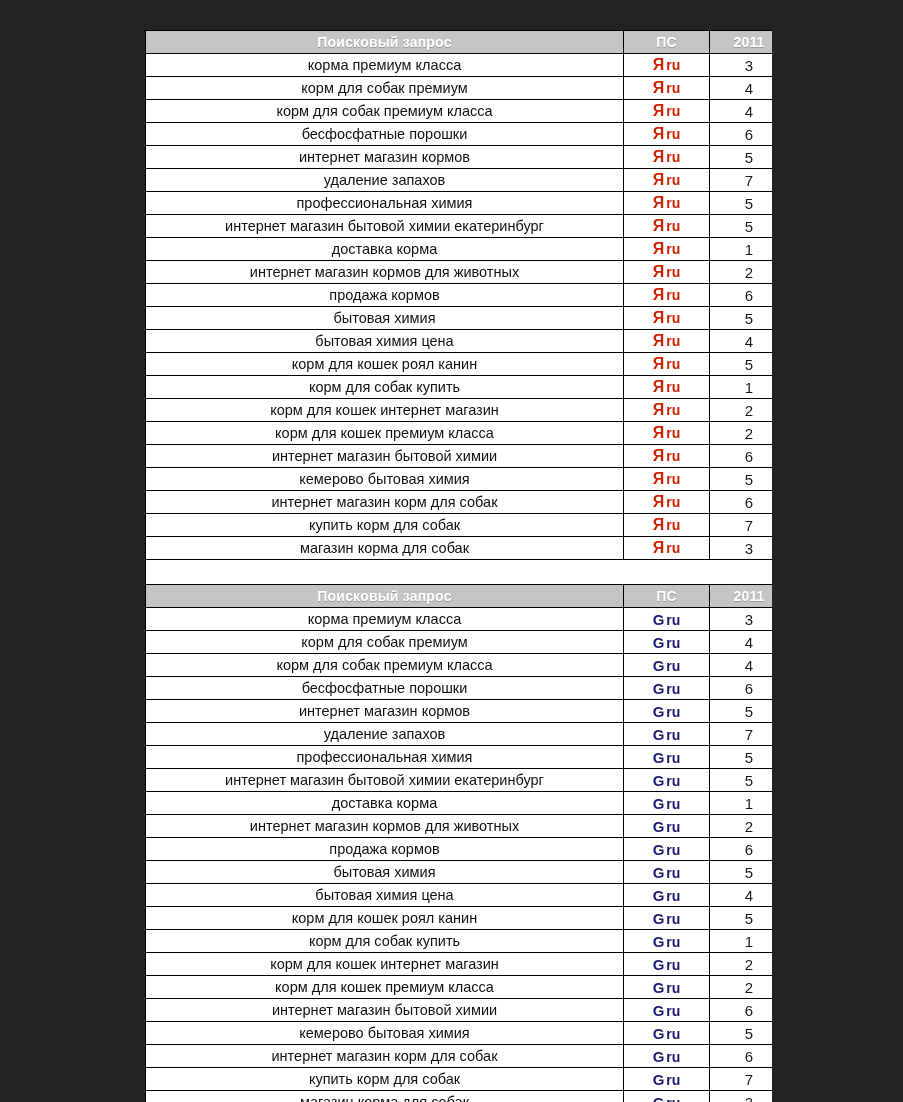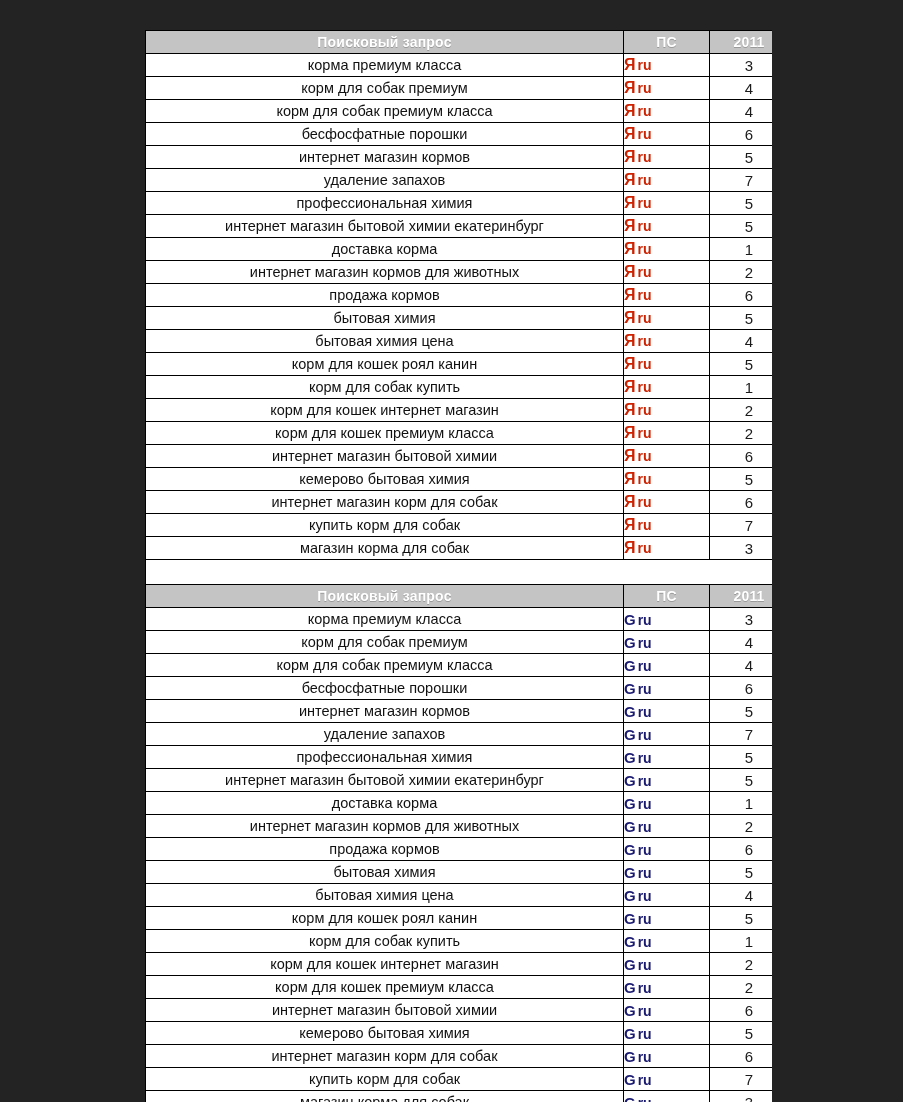--- a/index.html
+++ b/index.html
@@ -62,20 +62,21 @@
     vertical-align: middle;
     background: #ffffff;
   }
   td.query {
     text-align: center;
     padding-left: 5px;
     white-space: nowrap;
     overflow: hidden;
   }
   td.engine {
+    text-align: center;
     font-weight: bold;
     font-size: 14px;
     white-space: nowrap;
   }
   td.year {
     text-align: center;
     font-size: 15px;
     color: #1a1a1a;
   }
   .engine-ya .mark {

